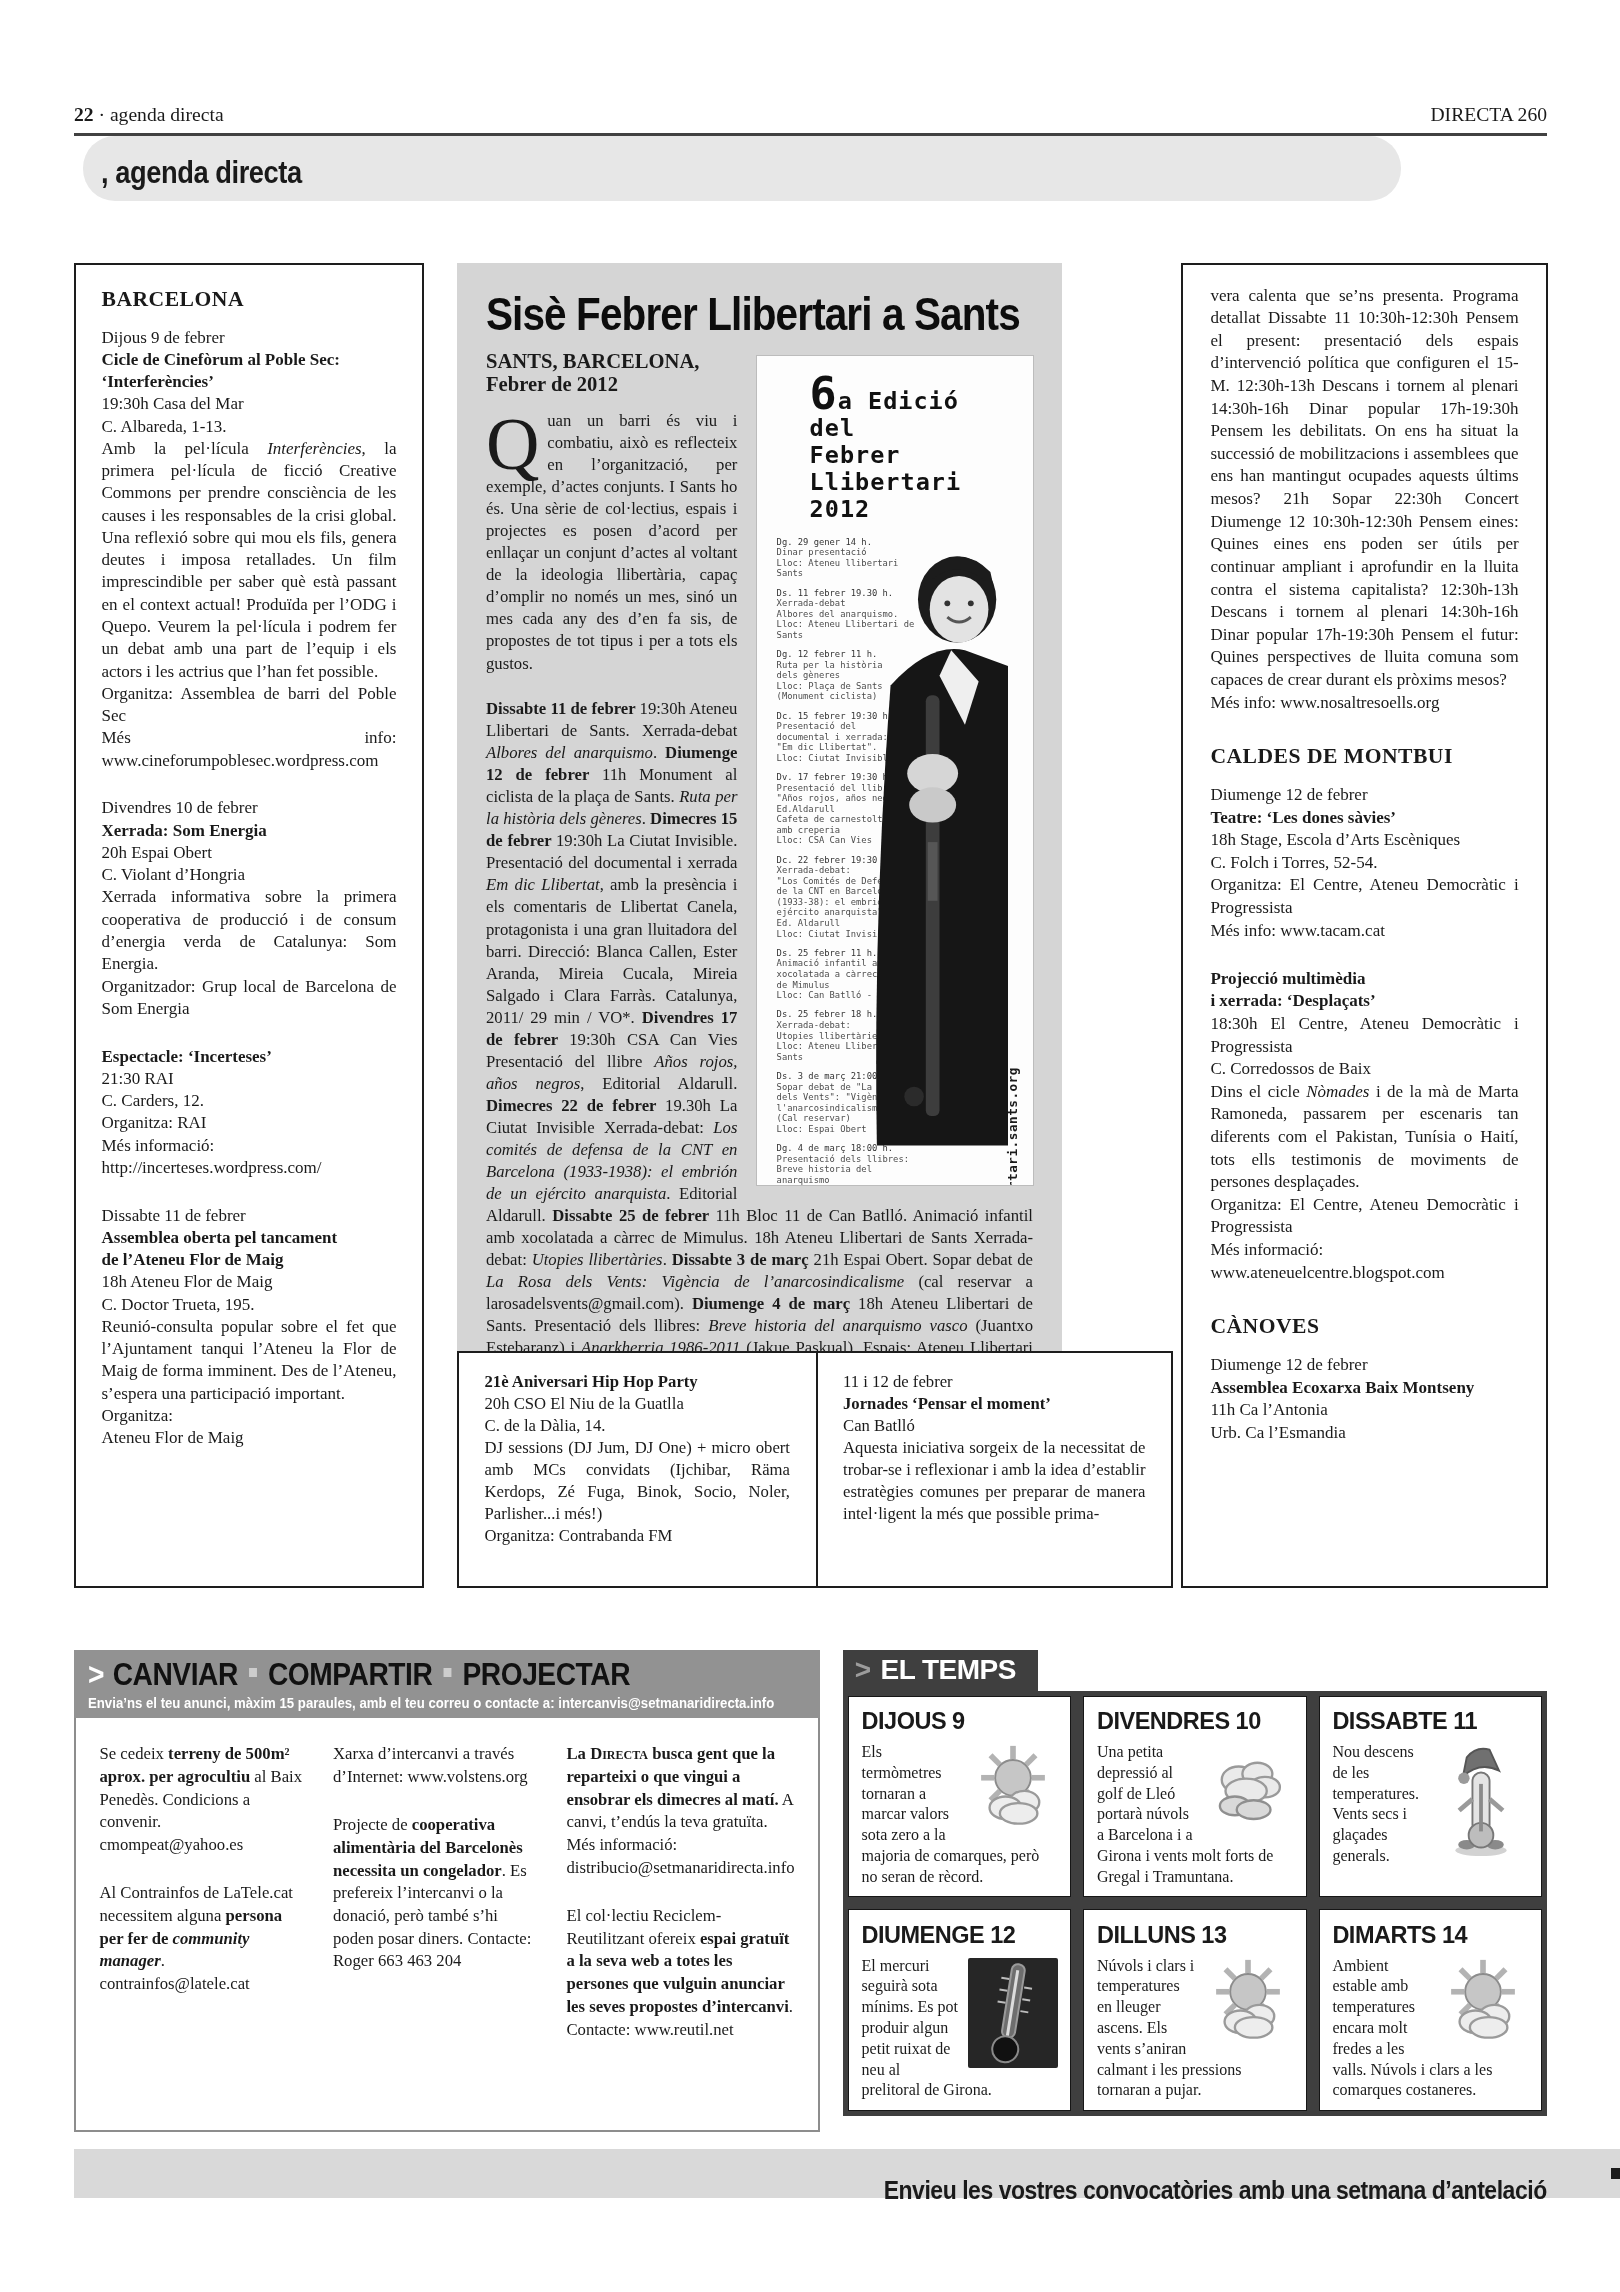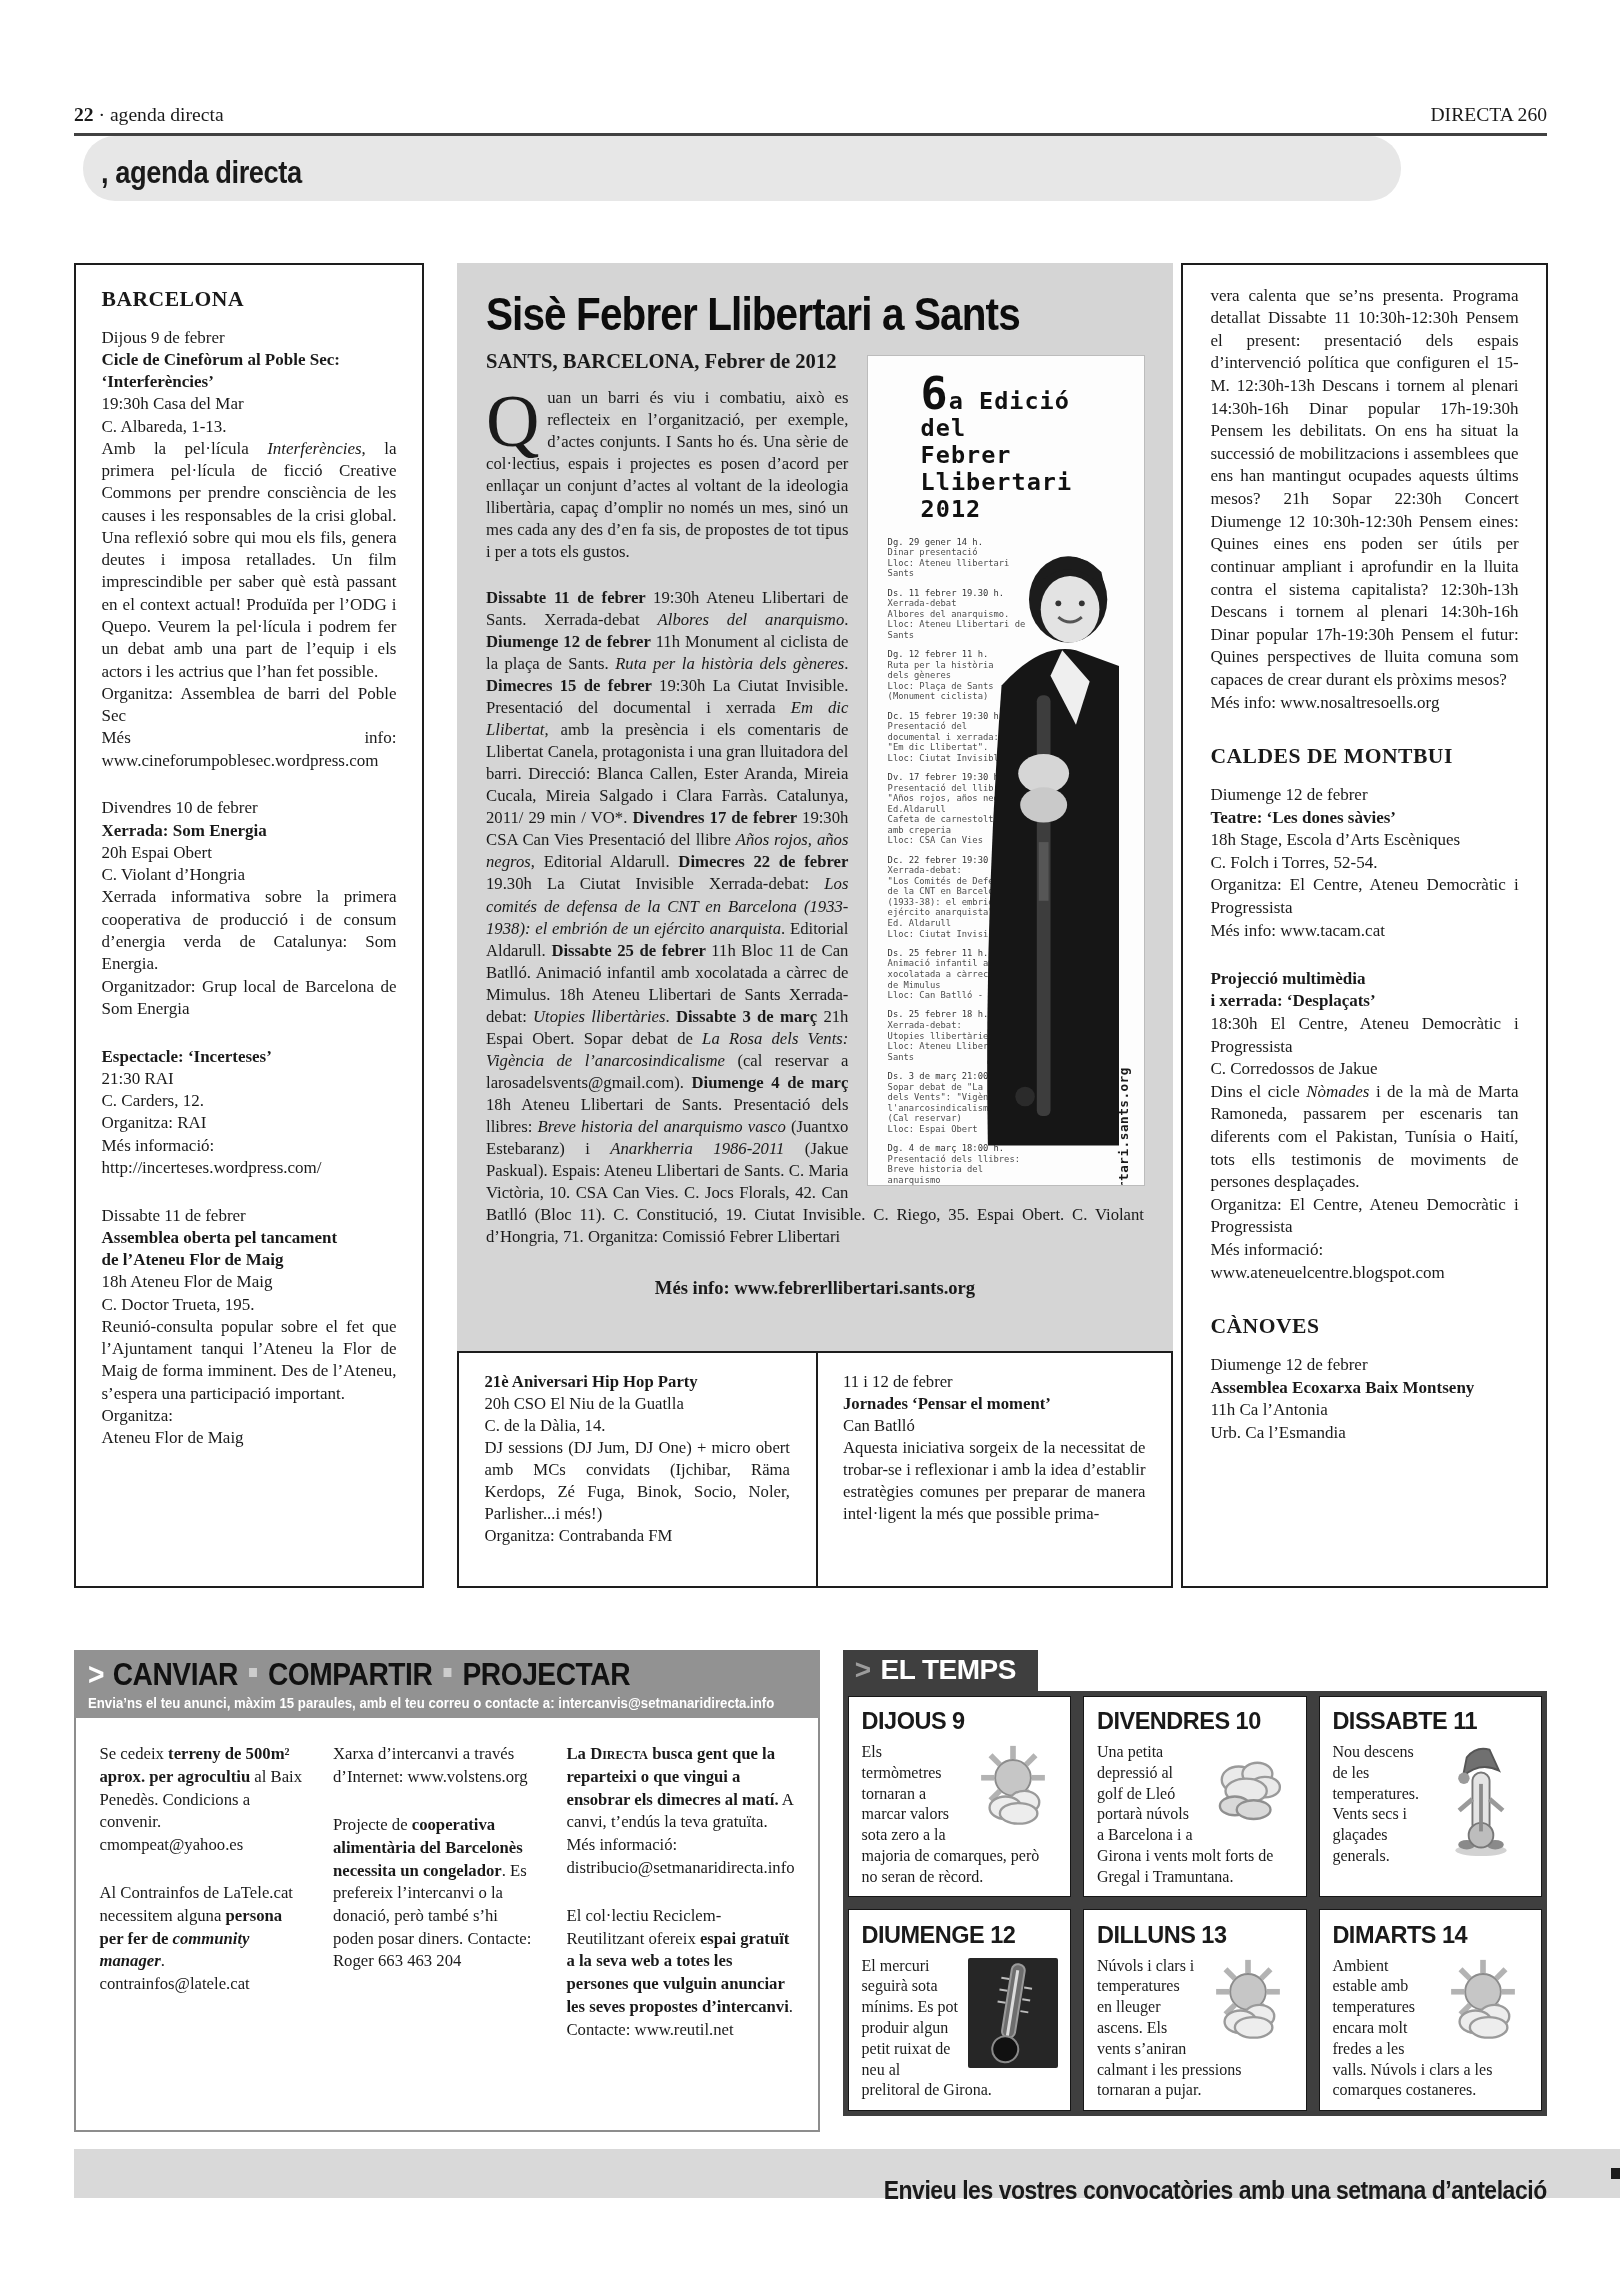--- a/index.html
+++ b/index.html
@@ -27,21 +27,21 @@
   .box{border:2px solid #1d1d1d;background:#fff;box-sizing:border-box;overflow:hidden;}
   #left-box{position:absolute;left:0;top:0;width:350px;height:1325px;padding:19.6px 25.5px;font-size:17px;line-height:1.31;text-align:justify;}
   #right-box{position:absolute;left:1107px;top:0;width:367px;height:1325px;padding:19.6px 27.4px;font-size:17px;line-height:1.33;text-align:justify;}
   .col-heading{font-size:21.6px;font-weight:bold;letter-spacing:0.5px;margin:0 0 13.7px;text-align:left;}
   .col-heading.later{margin-top:27.4px;}
   .entry{margin-bottom:25.5px;}
   .entry:last-child{margin-bottom:0;}
   .ln{text-align:justify;}
   .ln:last-child{}
 
-  #center-panel{position:absolute;left:383px;top:0;width:716px;height:1088px;background:#d5d5d5;box-sizing:border-box;padding:23.5px 29px 0 29px;overflow:hidden;}
+  #center-panel{position:absolute;left:383px;top:0;width:605px;height:1088px;background:#d5d5d5;box-sizing:border-box;padding:23.5px 29px 0 29px;overflow:hidden;}
   #article-title{font-size:46px;font-weight:bold;letter-spacing:-1px;margin:0 0 5.9px;color:#0d0d0d;}
   #article-sub{font-size:20.6px;font-weight:bold;margin:9.8px 0 13.7px;}
   .article-body{font-size:16.7px;line-height:1.32;text-align:justify;}
   .article-body p{margin:0;}
   #program{margin-top:23.5px !important;}
   .dropcap{float:left;font-size:74px;line-height:.78;padding:5.9px 7.8px 0 0;font-weight:normal;}
   #more-info{clear:both;text-align:center;font-weight:bold;font-size:18.6px;padding:29px 0 23.5px;}
 
   
   #poster{float:right;width:276px;height:829px;background:#fdfdfd;margin:5.9px 0 15.7px 19.6px;position:relative;box-sizing:border-box;padding:19.6px 13.7px 13.7px 19.6px;overflow:hidden;box-shadow:0 0 0 1px #bcbcbc;}
@@ -261,21 +261,21 @@
           <div class="ln"><span class="b">Teatre: ‘Les dones sàvies’</span></div>
           <div class="ln"><span>18h Stage, Escola d’Arts Escèniques</span></div>
           <div class="ln"><span>C. Folch i Torres, 52-54.</span></div>
           <div class="ln"><span>Organitza: El Centre, Ateneu Democràtic i Progressista</span></div>
           <div class="ln"><span>Més info: www.tacam.cat</span></div>
         </div>
         <div class="entry">
           <div class="ln"><span class="b">Projecció multimèdia</span></div>
           <div class="ln"><span class="b">i xerrada: ‘Desplaçats’</span></div>
           <div class="ln"><span>18:30h El Centre, Ateneu Democràtic i Progressista</span></div>
-          <div class="ln"><span>C. Corredossos de Jakue</span></div>
+          <div class="ln"><span>C. Corredossos de Baix</span></div>
           <div class="ln"><span>Dins el cicle </span><span class="i">Nòmades</span><span> i de la mà de Marta Ramoneda, passarem per escenaris tan diferents com el Pakistan, Tunísia o Haití, tots ells testimonis de moviments de persones desplaçades.</span></div>
           <div class="ln"><span>Organitza: El Centre, Ateneu Democràtic i Progressista</span></div>
           <div class="ln"><span>Més informació:</span></div>
           <div class="ln"><span>www.ateneuelcentre.blogspot.com</span></div>
         </div>
         <div class="col-heading later">CÀNOVES</div>
         <div class="entry">
           <div class="ln"><span>Diumenge 12 de febrer</span></div>
           <div class="ln"><span class="b">Assemblea Ecoxarxa Baix Montseny</span></div>
           <div class="ln"><span>11h Ca l’Antonia</span></div>

